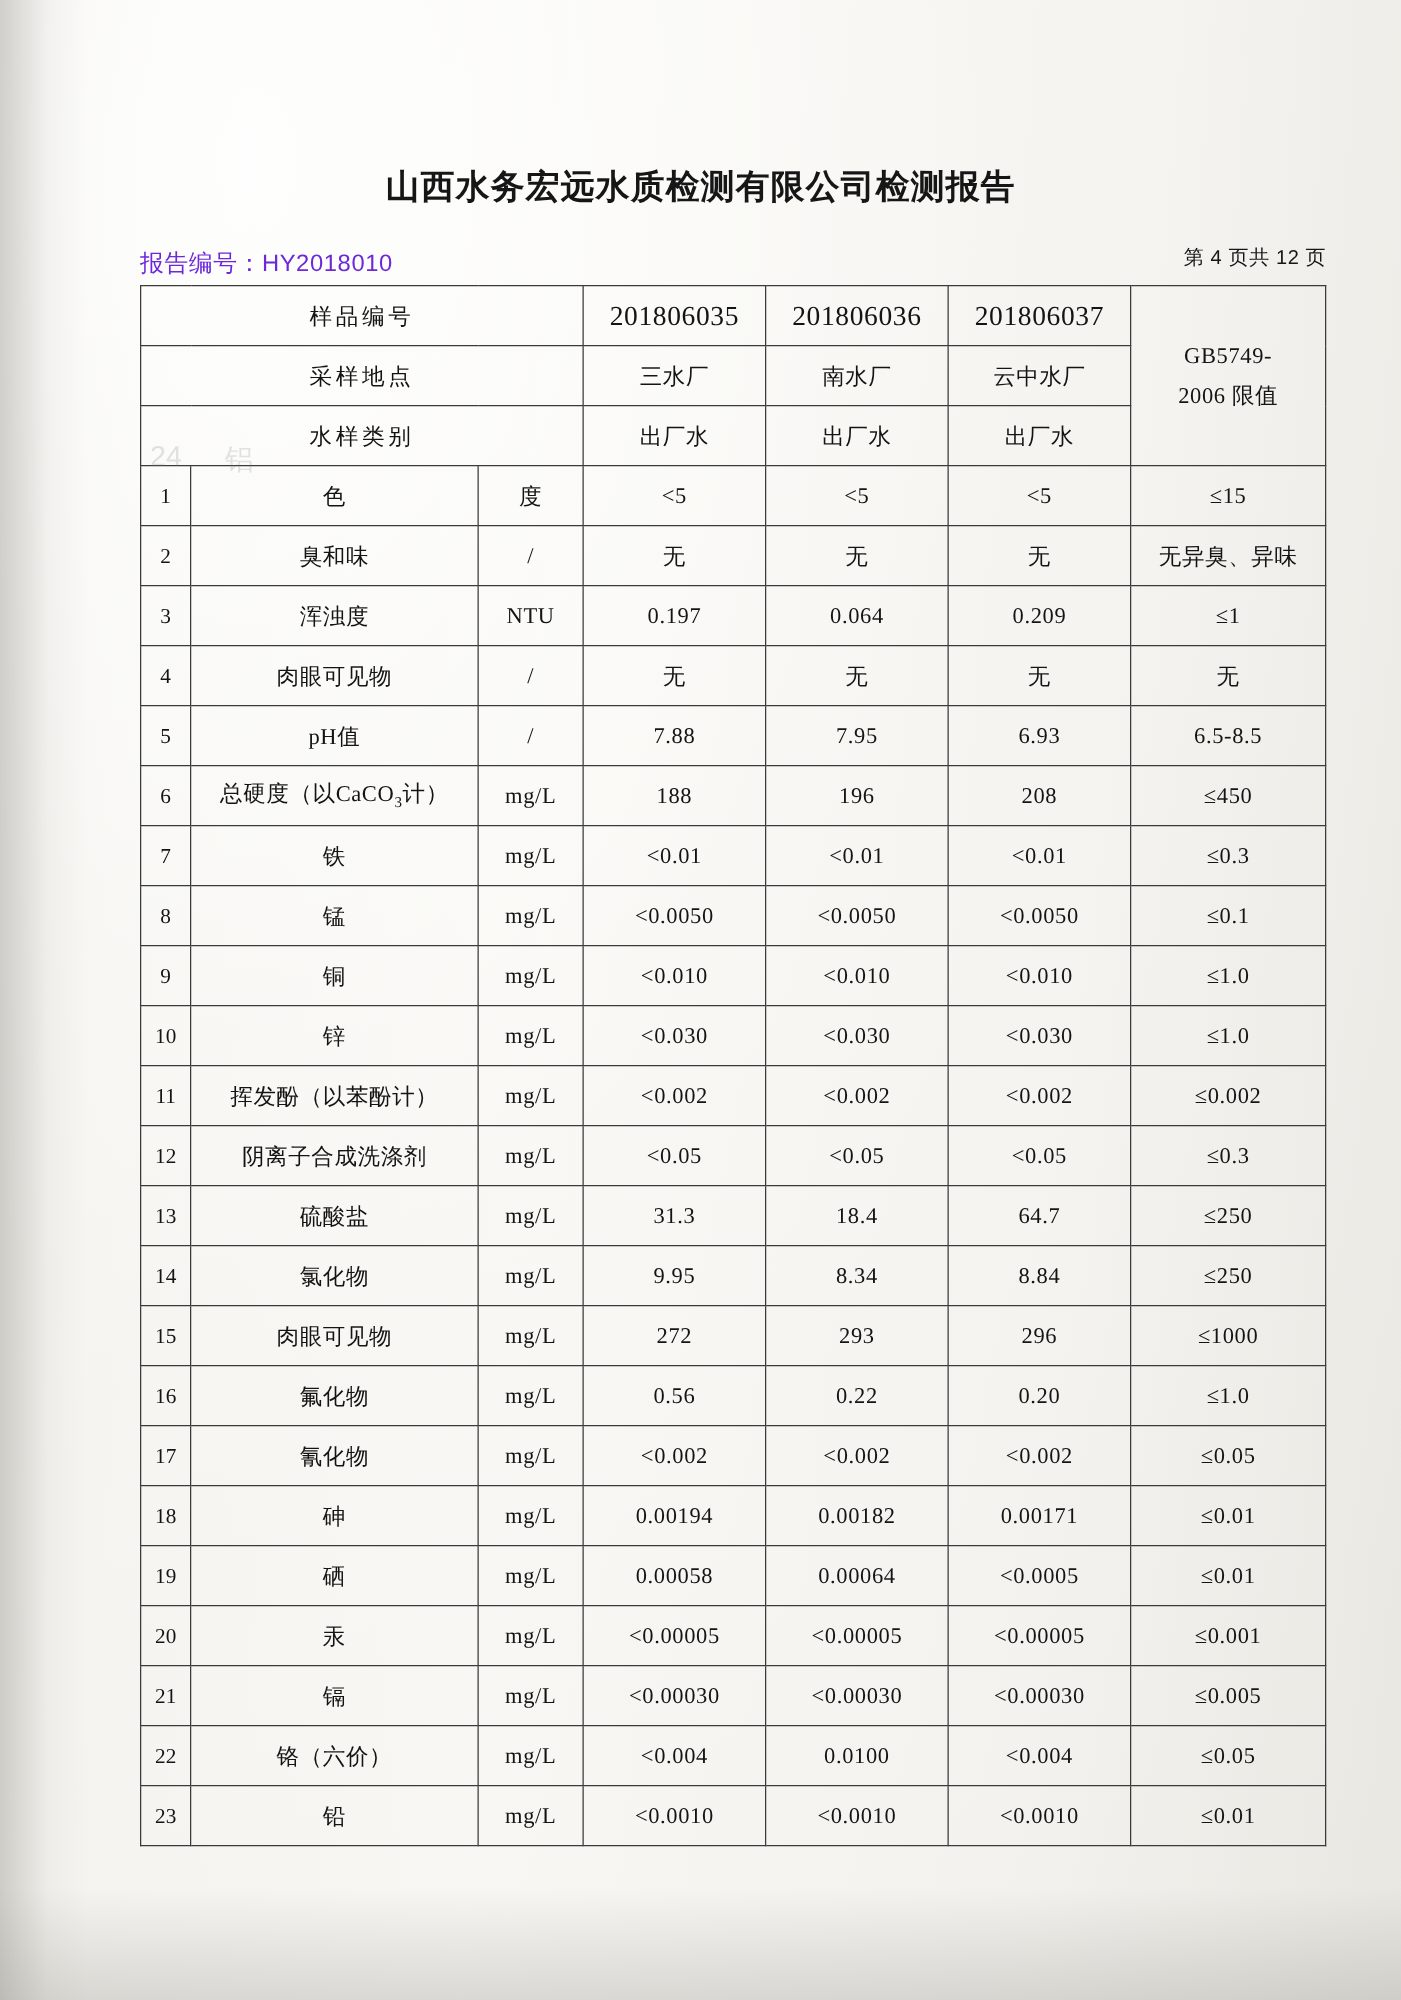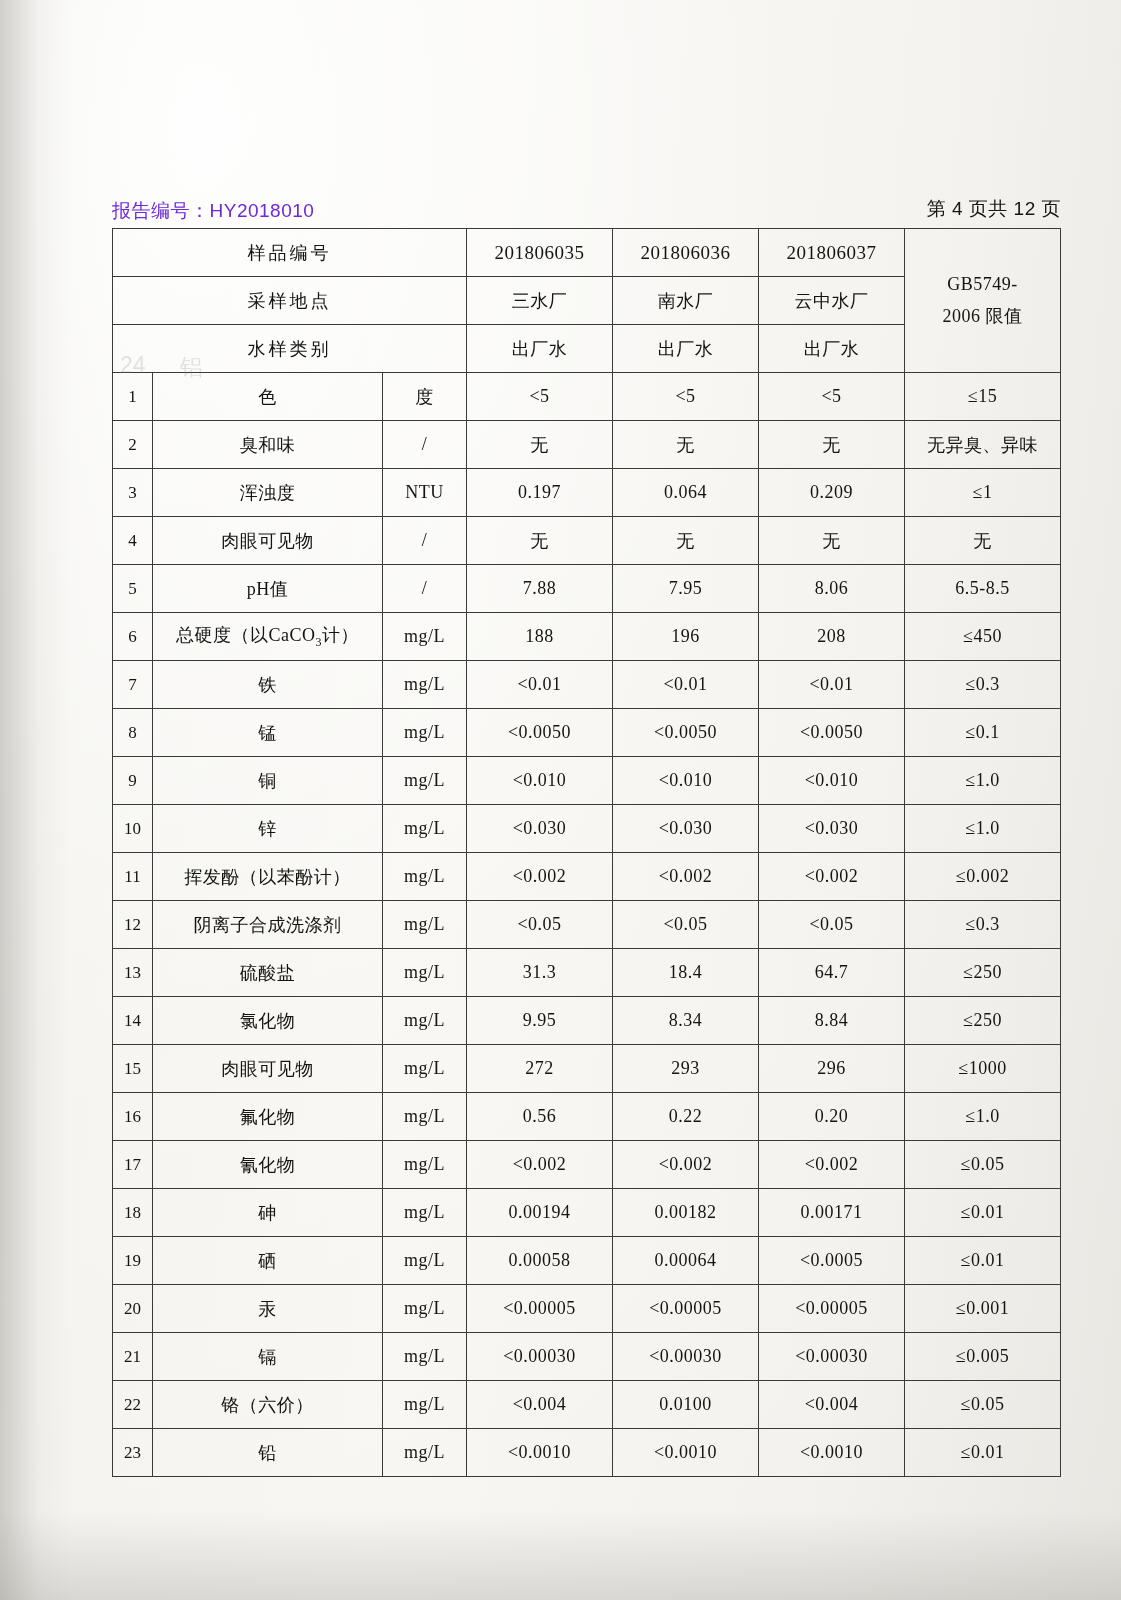--- a/index.html
+++ b/index.html
@@ -59,21 +59,21 @@
     left: 112px;
     font-size: 19px;
     font-family: "Liberation Sans", "DejaVu Sans", sans-serif;
     color: #6d28d9;
     letter-spacing: 0.5px;
   }
   .page-no {
     position: absolute;
     top: 196px;
     right: 60px;
-    font-size: 19px;
+    font-size: 16px;
     font-family: "Liberation Sans", "DejaVu Sans", sans-serif;
     color: #161616;
     letter-spacing: 0.5px;
   }
   table.report {
     position: absolute;
     top: 228px;
     left: 112px;
     width: 948px;
     border-collapse: collapse;
@@ -105,21 +105,21 @@
     text-align: left;
     padding-left: 18px;
     font-size: 19px;
     letter-spacing: 0.5px;
   }
   td.head-label {
     font-size: 19px;
     letter-spacing: 3px;
   }
   td.head-val {
-    font-size: 19px;
+    font-size: 22px;
     letter-spacing: 0.5px;
     font-family: "Liberation Serif", "DejaVu Serif", serif;
   }
   td.limit-head {
     font-size: 20px;
     line-height: 1.75;
     letter-spacing: 0.5px;
     margin-left: 40px;
   }
   td.unit, td.val, td.lim {
@@ -150,20 +150,21 @@
 </style>
 </head>
 <body>
 
 <div class="paper"></div>
 <div class="scan-shadow-left"></div>
 <div class="scan-shadow-bottom"></div>
 
 <div class="content">
 
+  <div class="doc-title">山西水务宏远水质检测有限公司检测报告</div>
   <div class="report-no">报告编号：HY2018010</div>
   <div class="page-no">第 4 页共 12 页</div>
 
   <table class="report">
     <colgroup>
       <col class="c-idx">
         <col class="c-item">
         <col class="c-unit">
       <col class="c-s1">
         <col class="c-s2">
@@ -231,21 +232,21 @@
           <td class="val cjk">无</td>
           <td class="val cjk">无</td>
           <td class="lim cjk">无</td>
         </tr>
         <tr>
           <td class="idx">5</td>
           <td class="item cjk">pH值</td>
           <td class="unit">/</td>
           <td class="val">7.88</td>
           <td class="val">7.95</td>
-          <td class="val">8.06</td>
+          <td class="val">6.93</td>
           <td class="lim">6.5-8.5</td>
         </tr>
         <tr>
           <td class="idx">6</td>
           <td class="item cjk">总硬度（以CaCO<span class="sub">3</span>计）</td>
           <td class="unit">mg/L</td>
           <td class="val">188</td>
           <td class="val">196</td>
           <td class="val">208</td>
           <td class="lim">≤450</td>

